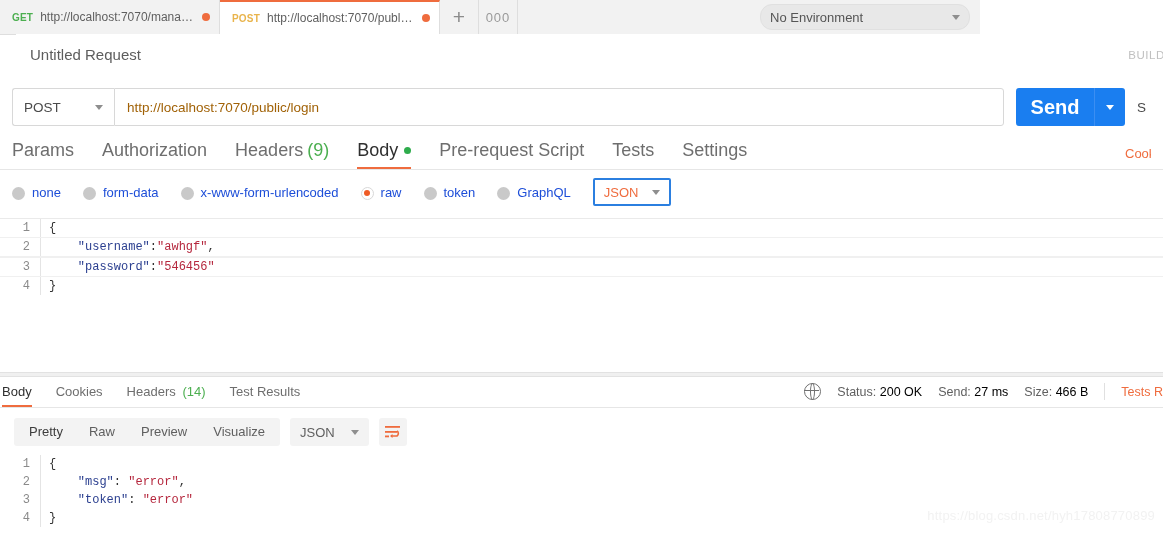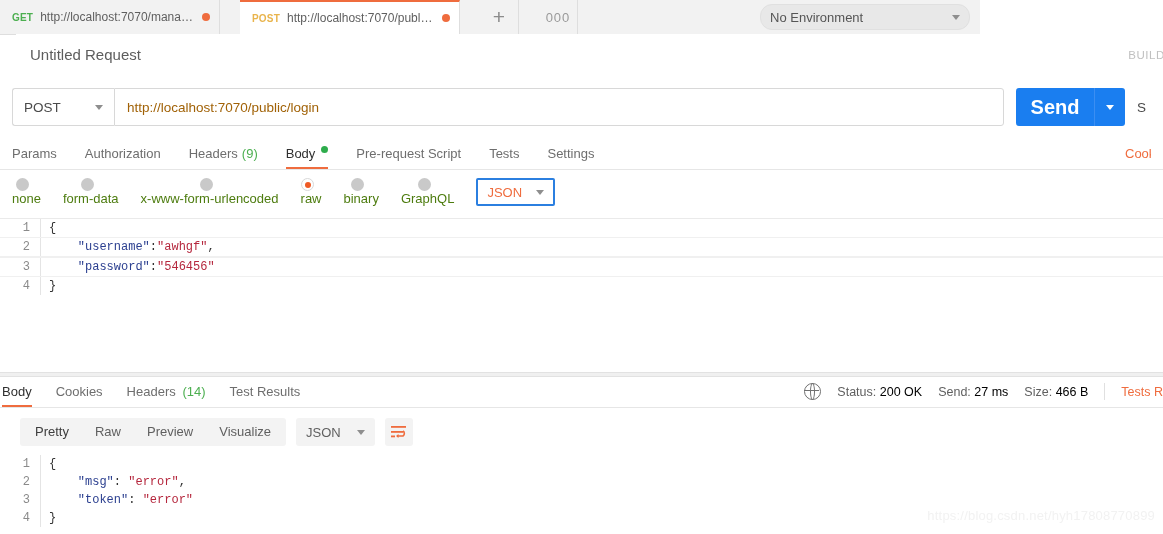--- a/index.html
+++ b/index.html
@@ -25,21 +25,20 @@
 
   
   .tabstrip {
     position: absolute;
     left: 0; top: 0;
     width: 980px; height: 34px;
     background: #f2f2f2;
     border-bottom: 1px solid #dedede;
     display: flex;
     align-items: stretch;
-    gap: 20px;
   }
   .tab {
     display: flex;
     align-items: center;
     padding: 0 9px 0 12px;
     height: 34px;
     box-sizing: border-box;
     border-right: 1px solid #dedede;
     background: #f2f2f2;
     cursor: pointer;
@@ -242,27 +241,28 @@
     width: 1163px; height: 32px;
     display: flex;
     align-items: flex-end;
     padding: 0 12px;
     box-sizing: border-box;
     border-bottom: 1px solid #e6e6e6;
     justify-content: space-between;
   }
   .req-tabs-left { display: flex; align-items: flex-end; }
   .rtab {
-    font-size: 13px;
+    font-size: 18px;
     color: #6e6e6e;
     margin-right: 28px;
     padding-bottom: 8px;
     cursor: pointer;
     position: relative;
     display: flex;
+    align-items: center;
   }
   .rtab.active {
     color: #2f2f2f;
     border-bottom: 2px solid #ef6c3e;
     padding-bottom: 6px;
   }
   .rtab .count { color: #4caf50; margin-left: 4px; }
   .green-dot {
     width: 7px; height: 7px;
     border-radius: 50%;
@@ -285,26 +285,25 @@
     position: absolute;
     left: 0; top: 172px;
     width: 1163px; height: 40px;
     display: flex;
     align-items: center;
     padding: 0 12px;
     box-sizing: border-box;
   }
   .radio-item {
     display: flex;
-    align-items: center;
+    align-items: flex-end;
     margin-right: 22px;
     cursor: pointer;
     font-size: 13px;
-    color: #4d7c0f;
-    flex-direction: column;
+    color: #1d4ed8;
   }
   .radio {
     width: 13px; height: 13px;
     border-radius: 50%;
     background: #c9c9c9;
     margin-right: 7px;
     display: inline-block;
     position: relative;
     flex: 0 0 auto;
   }
@@ -461,21 +460,21 @@
     cursor: pointer;
   }
 
   
   .resp-toolbar {
     position: absolute;
     left: 0; top: 412px;
     width: 1163px; height: 40px;
     display: flex;
     align-items: center;
-    padding: 0 20px;
+    padding: 0 14px;
     box-sizing: border-box;
     gap: 10px;
   }
   .seg-group {
     display: flex;
     align-items: center;
     background: #f3f3f3;
     border-radius: 3px;
     height: 28px;
     padding: 0 2px;
@@ -624,21 +623,21 @@
     <div class="radio-item">
       <span class="radio"></span>
       <span>x-www-form-urlencoded</span>
     </div>
     <div class="radio-item">
       <span class="radio checked"></span>
       <span>raw</span>
     </div>
     <div class="radio-item">
       <span class="radio"></span>
-      <span>binary</span>
+      <span>token</span>
     </div>
     <div class="radio-item">
       <span class="radio"></span>
       <span>GraphQL</span>
     </div>
     <div class="json-select">
       <span class="lbl">JSON</span>
       <span class="caret"></span>
     </div>
   </div>

